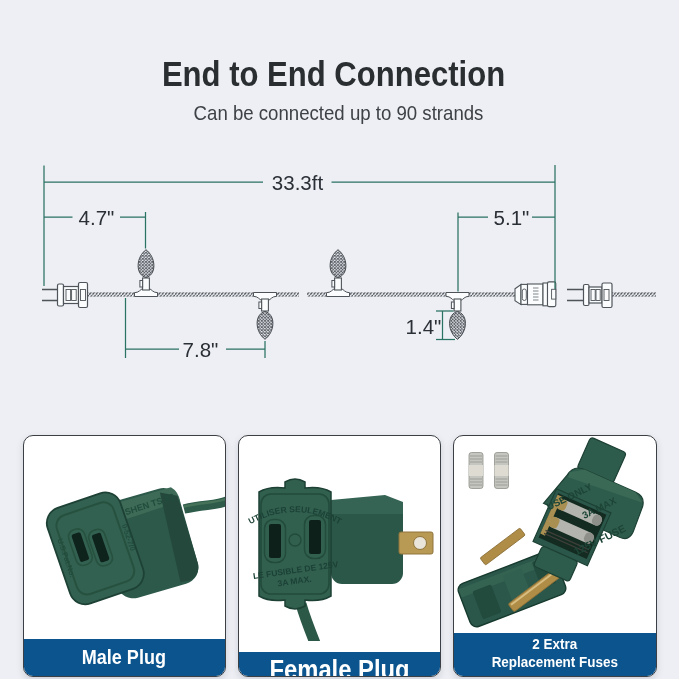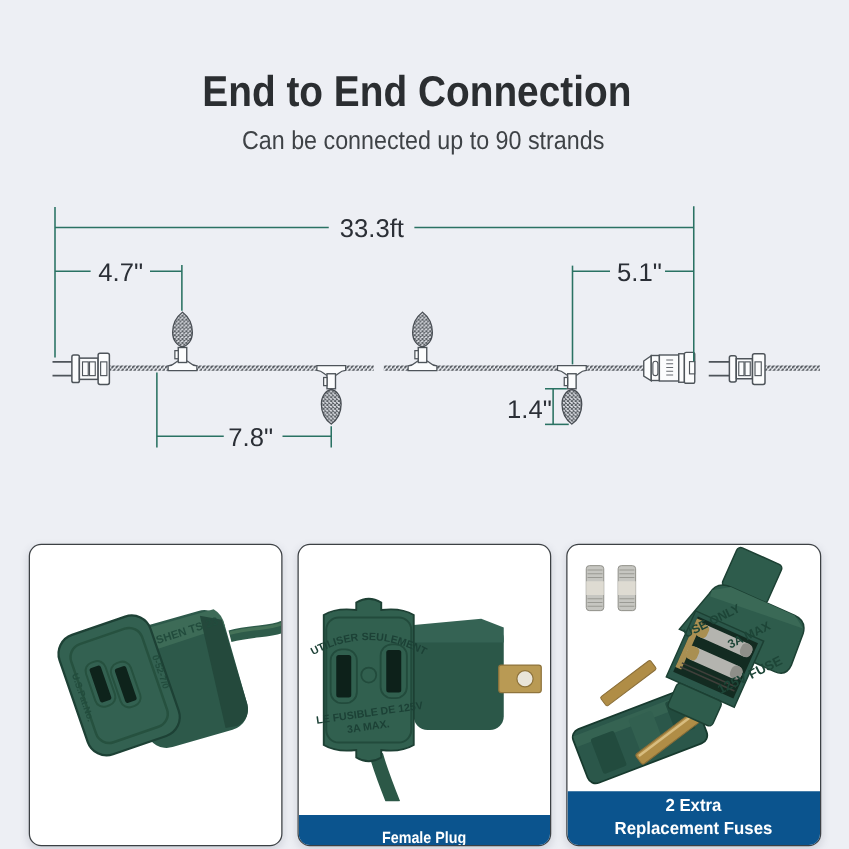--- a/index.html
+++ b/index.html
@@ -118,20 +118,21 @@
       <rect x="33" y="62" width="77" height="101" rx="16" fill="#336151" stroke="#1d4135" stroke-width="1.8"></rect>
       <rect x="41.5" y="71" width="60" height="83" rx="11" fill="none" stroke="#26513f" stroke-width="2"></rect>
       <rect x="53" y="92" width="9.5" height="29" rx="2" fill="#0e231b"></rect>
       <rect x="72" y="99" width="9.5" height="29" rx="2" fill="#0e231b"></rect>
       <rect x="49.5" y="88" width="16.5" height="37" rx="7" fill="none" stroke="#26513f" stroke-width="1.6"></rect>
       <rect x="68.5" y="95" width="16.5" height="37" rx="7" fill="none" stroke="#26513f" stroke-width="1.6"></rect>
       <text x="38.5" y="112" font-size="7.5" font-weight="bold" fill="#224c3d" transform="rotate(90 38.5 112)" text-anchor="middle" font-family="Liberation Sans,sans-serif">U.S.Pat.No.</text>
       <text x="104" y="113" font-size="7.5" font-weight="bold" fill="#224c3d" transform="rotate(90 104 113)" text-anchor="middle" font-family="Liberation Sans,sans-serif">0-52-7/0</text>
     </g>
   </svg>
+  <div class="banner" style="height:36.5px;font-size:20.5px;line-height:36.5px;"><span style="display:inline-block;transform:scaleX(0.88);transform-origin:center;">Male Plug</span></div>
 </div>
 
 <div class="card" style="left:237.5px;top:409px;width:203.5px;height:241.5px;">
   <svg width="201" height="205" viewBox="0 0 201 205">
 
     <path d="M62,168 C66,182 70,192 76,207" stroke="#2c5847" stroke-width="11" fill="none"></path>
 
     <rect x="92" y="64" width="72" height="84" rx="11" fill="#2b5748"></rect>
     <path d="M92,64 L146,59 L164,66 L164,78 L92,78 Z" fill="#356354"></path>
 
@@ -147,21 +148,21 @@
     <rect x="25.5" y="83.5" width="21" height="43" rx="9" fill="none" stroke="#224b3c" stroke-width="1.5"></rect>
     <rect x="65.5" y="79.5" width="21" height="43" rx="9" fill="none" stroke="#224b3c" stroke-width="1.5"></rect>
     <circle cx="56" cy="104" r="6" fill="none" stroke="#224b3c" stroke-width="1.4"></circle>
     <path id="arc1" d="M12,88 Q56,64 100,88" fill="none"></path>
     <g fill="#1c4136" font-family="Liberation Sans,sans-serif" font-weight="bold" text-anchor="middle">
       <text font-size="8.5"><textPath href="#arc1" startOffset="50%">UTILISER SEULEMENT</textPath></text>
       <text x="57" y="137" font-size="8.5" transform="rotate(-8 57 137)">LE FUSIBLE DE 125V</text>
       <text x="56" y="148" font-size="8.5" transform="rotate(-8 56 148)">3A MAX.</text>
     </g>
   </svg>
-  <div class="banner" style="height:24px;font-size:13px;line-height:36.5px;"><span style="display:inline-block;transform:scaleX(0.88);transform-origin:center;">Female Plug</span></div>
+  <div class="banner" style="height:24px;font-size:27px;line-height:36.5px;"><span style="display:inline-block;transform:scaleX(0.88);transform-origin:center;">Female Plug</span></div>
 </div>
 
 <div class="card" style="left:453px;top:409px;width:203.5px;height:241.5px;">
   <svg width="201" height="198" viewBox="0 0 201 198">
 
     <g stroke="#90908a" stroke-width="0.8">
       <g>
         <rect x="15" y="16.5" width="14" height="36" rx="2.5" fill="#c6c6c1"></rect>
         <rect x="15" y="29" width="14" height="11" fill="#dedbd2" stroke="none"></rect>
         <path d="M16,20 L28,20 M16,23 L28,23 M16,26 L28,26 M16,43 L28,43 M16,46 L28,46 M16,49 L28,49" stroke="#9a9a94" stroke-width="0.9"></path>

